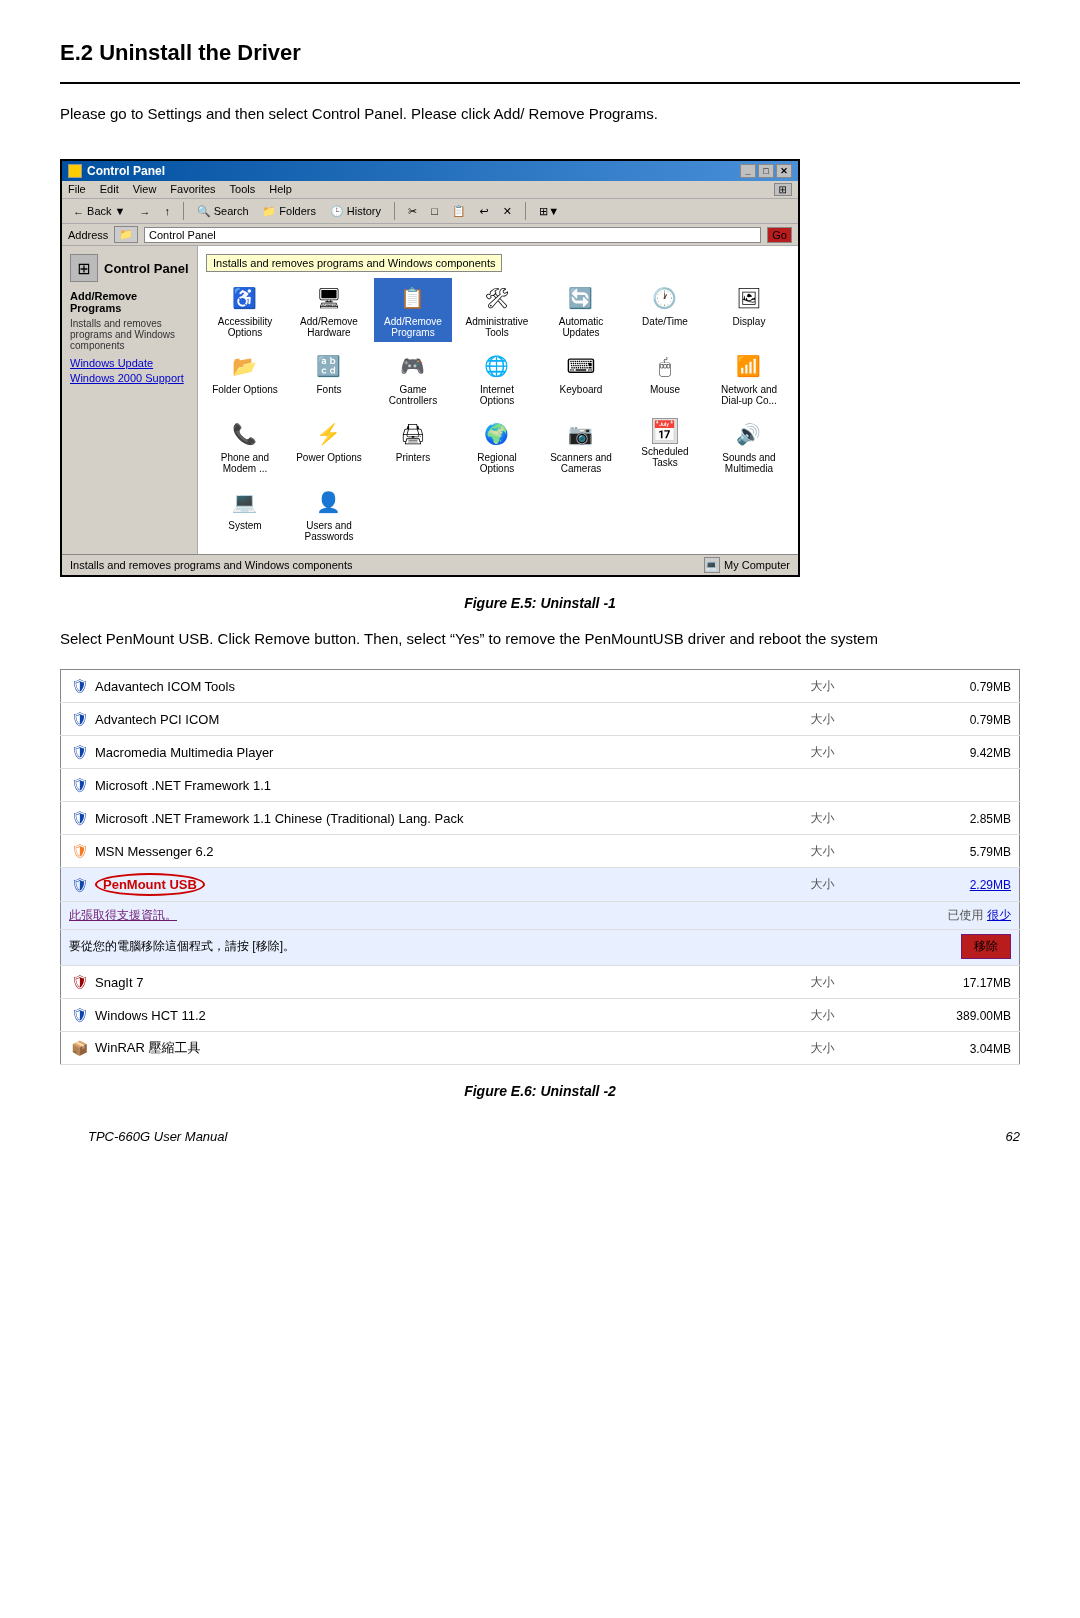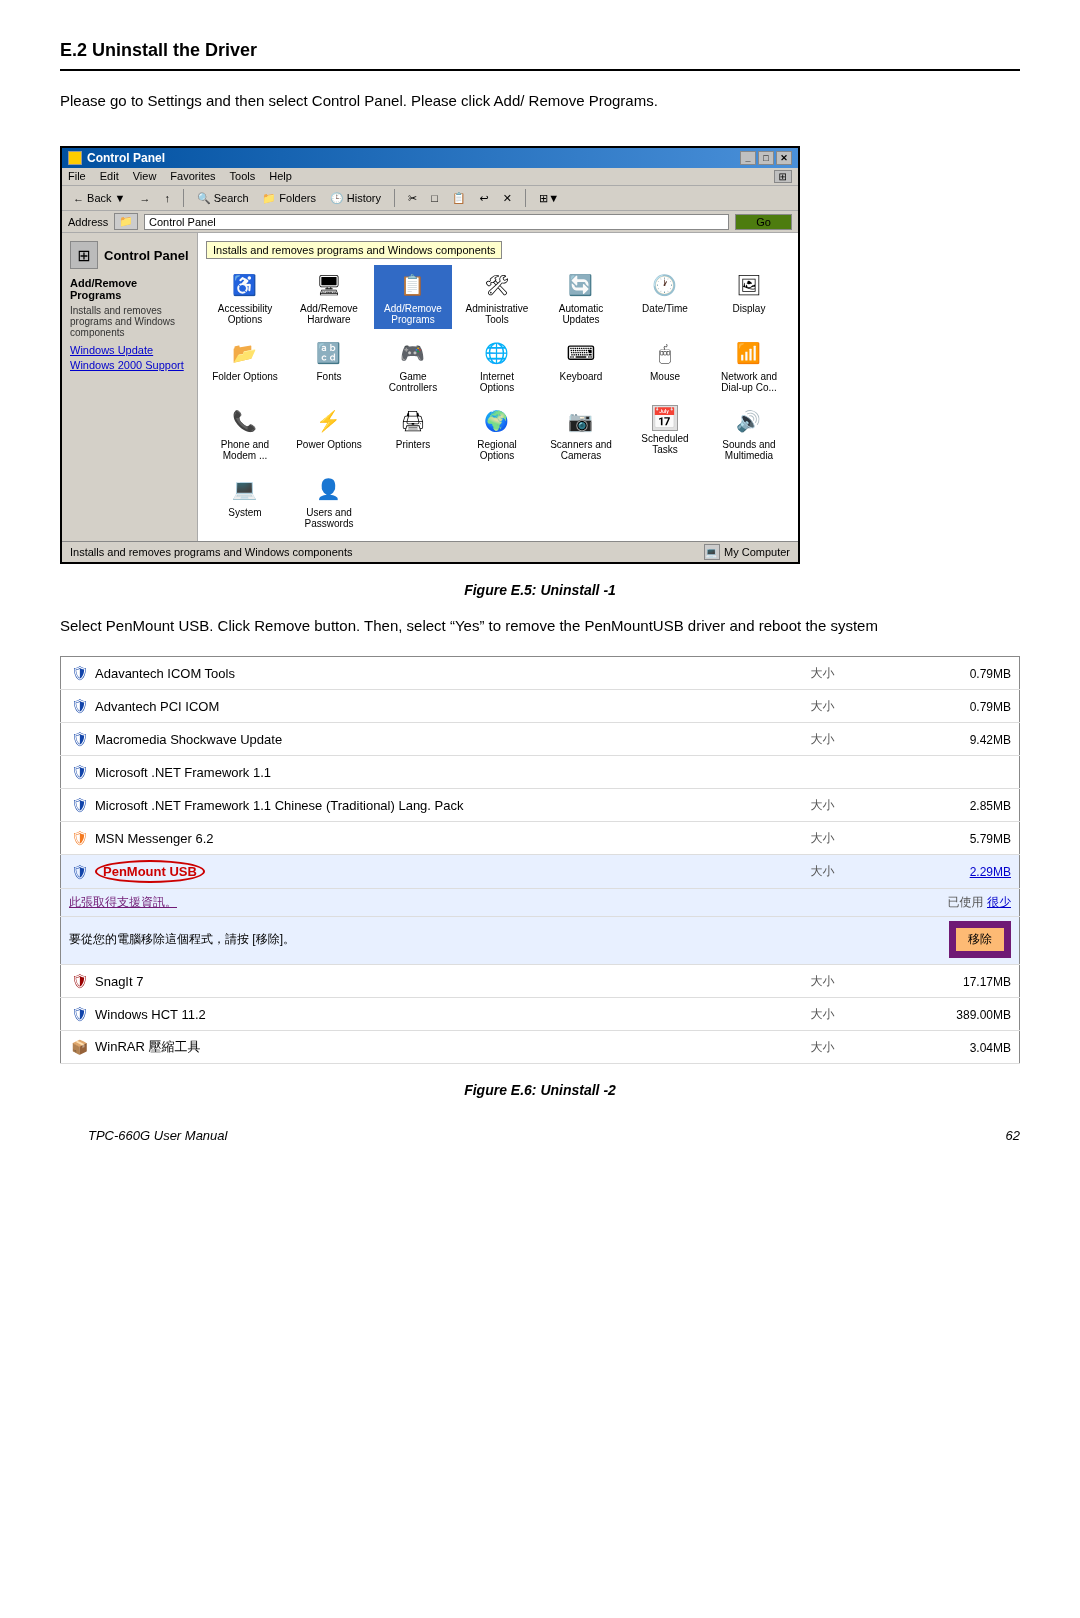--- a/index.html
+++ b/index.html
@@ -7,24 +7,24 @@
       background: #fff;
       font-family: Arial, sans-serif;
       font-size: 14px;
       color: #000;
       width: 1080px;
       min-height: 1618px;
       padding: 40px 60px;
     }
 
     .section-title {
-      font-size: 18px;
+      font-size: 22px;
       font-weight: bold;
       border-bottom: 2px solid #000;
-      padding-bottom: 8px;
+      padding-bottom: 16px;
       margin-bottom: 18px;
     }
 
     .intro-text {
       font-size: 15px;
       line-height: 1.6;
       margin-bottom: 33px;
     }
 
     
@@ -100,23 +100,23 @@
     }
     .cp-addressbar-label { color: #000; font-size: 11px; }
     .cp-addressbar-input {
       background: #fff;
       border: 1px solid #888;
       padding: 1px 4px;
       font-size: 11px;
       flex: 1;
     }
     .cp-addressbar-go {
-      background: #4d7c0f;
+      background: #b91c1c;
       border: 1px solid #888;
-      padding: 1px 20px;
+      padding: 1px 4px;
       font-size: 11px;
       cursor: pointer;
     }
 
     .cp-body {
       display: flex;
     }
     .cp-sidebar {
       width: 155px;
       background: #d4d0c8;
@@ -286,22 +286,22 @@
       font-size: 12px;
     }
     .penmount-remove-row td {
       padding: 4px 8px 6px 8px;
       background: #e8f0ff;
     }
     .penmount-remove-text {
       font-size: 12px;
     }
     .remove-btn {
-      background: #fdba74;
-      border: 7px solid #701a75;
+      background: #b91c1c;
+      border: 1px solid #701a75;
       padding: 3px 12px;
       font-size: 12px;
       cursor: pointer;
       float: right;
     }
     .msn-icon { color: #f47920; }
     .snagit-icon { color: #990000; }
     .winrar-icon { color: #333; }
 
     .footer-row {
@@ -520,21 +520,21 @@
         <span>Advantech PCI ICOM</span>
       </div>
     </td>
     <td><span class="prog-size-label">大小</span></td>
     <td style="text-align:right;"><span class="prog-size-value">0.79MB</span></td>
   </tr>
   <tr>
     <td>
       <div class="prog-name-cell">
         <span class="prog-icon icon-blue">🛡</span>
-        <span>Macromedia Shockwave Update</span>
+        <span>Macromedia Multimedia Player</span>
       </div>
     </td>
     <td><span class="prog-size-label">大小</span></td>
     <td style="text-align:right;"><span class="prog-size-value">9.42MB</span></td>
   </tr>
   <tr>
     <td>
       <div class="prog-name-cell">
         <span class="prog-icon icon-blue">🛡</span>
         <span>Microsoft .NET Framework 1.1</span>

